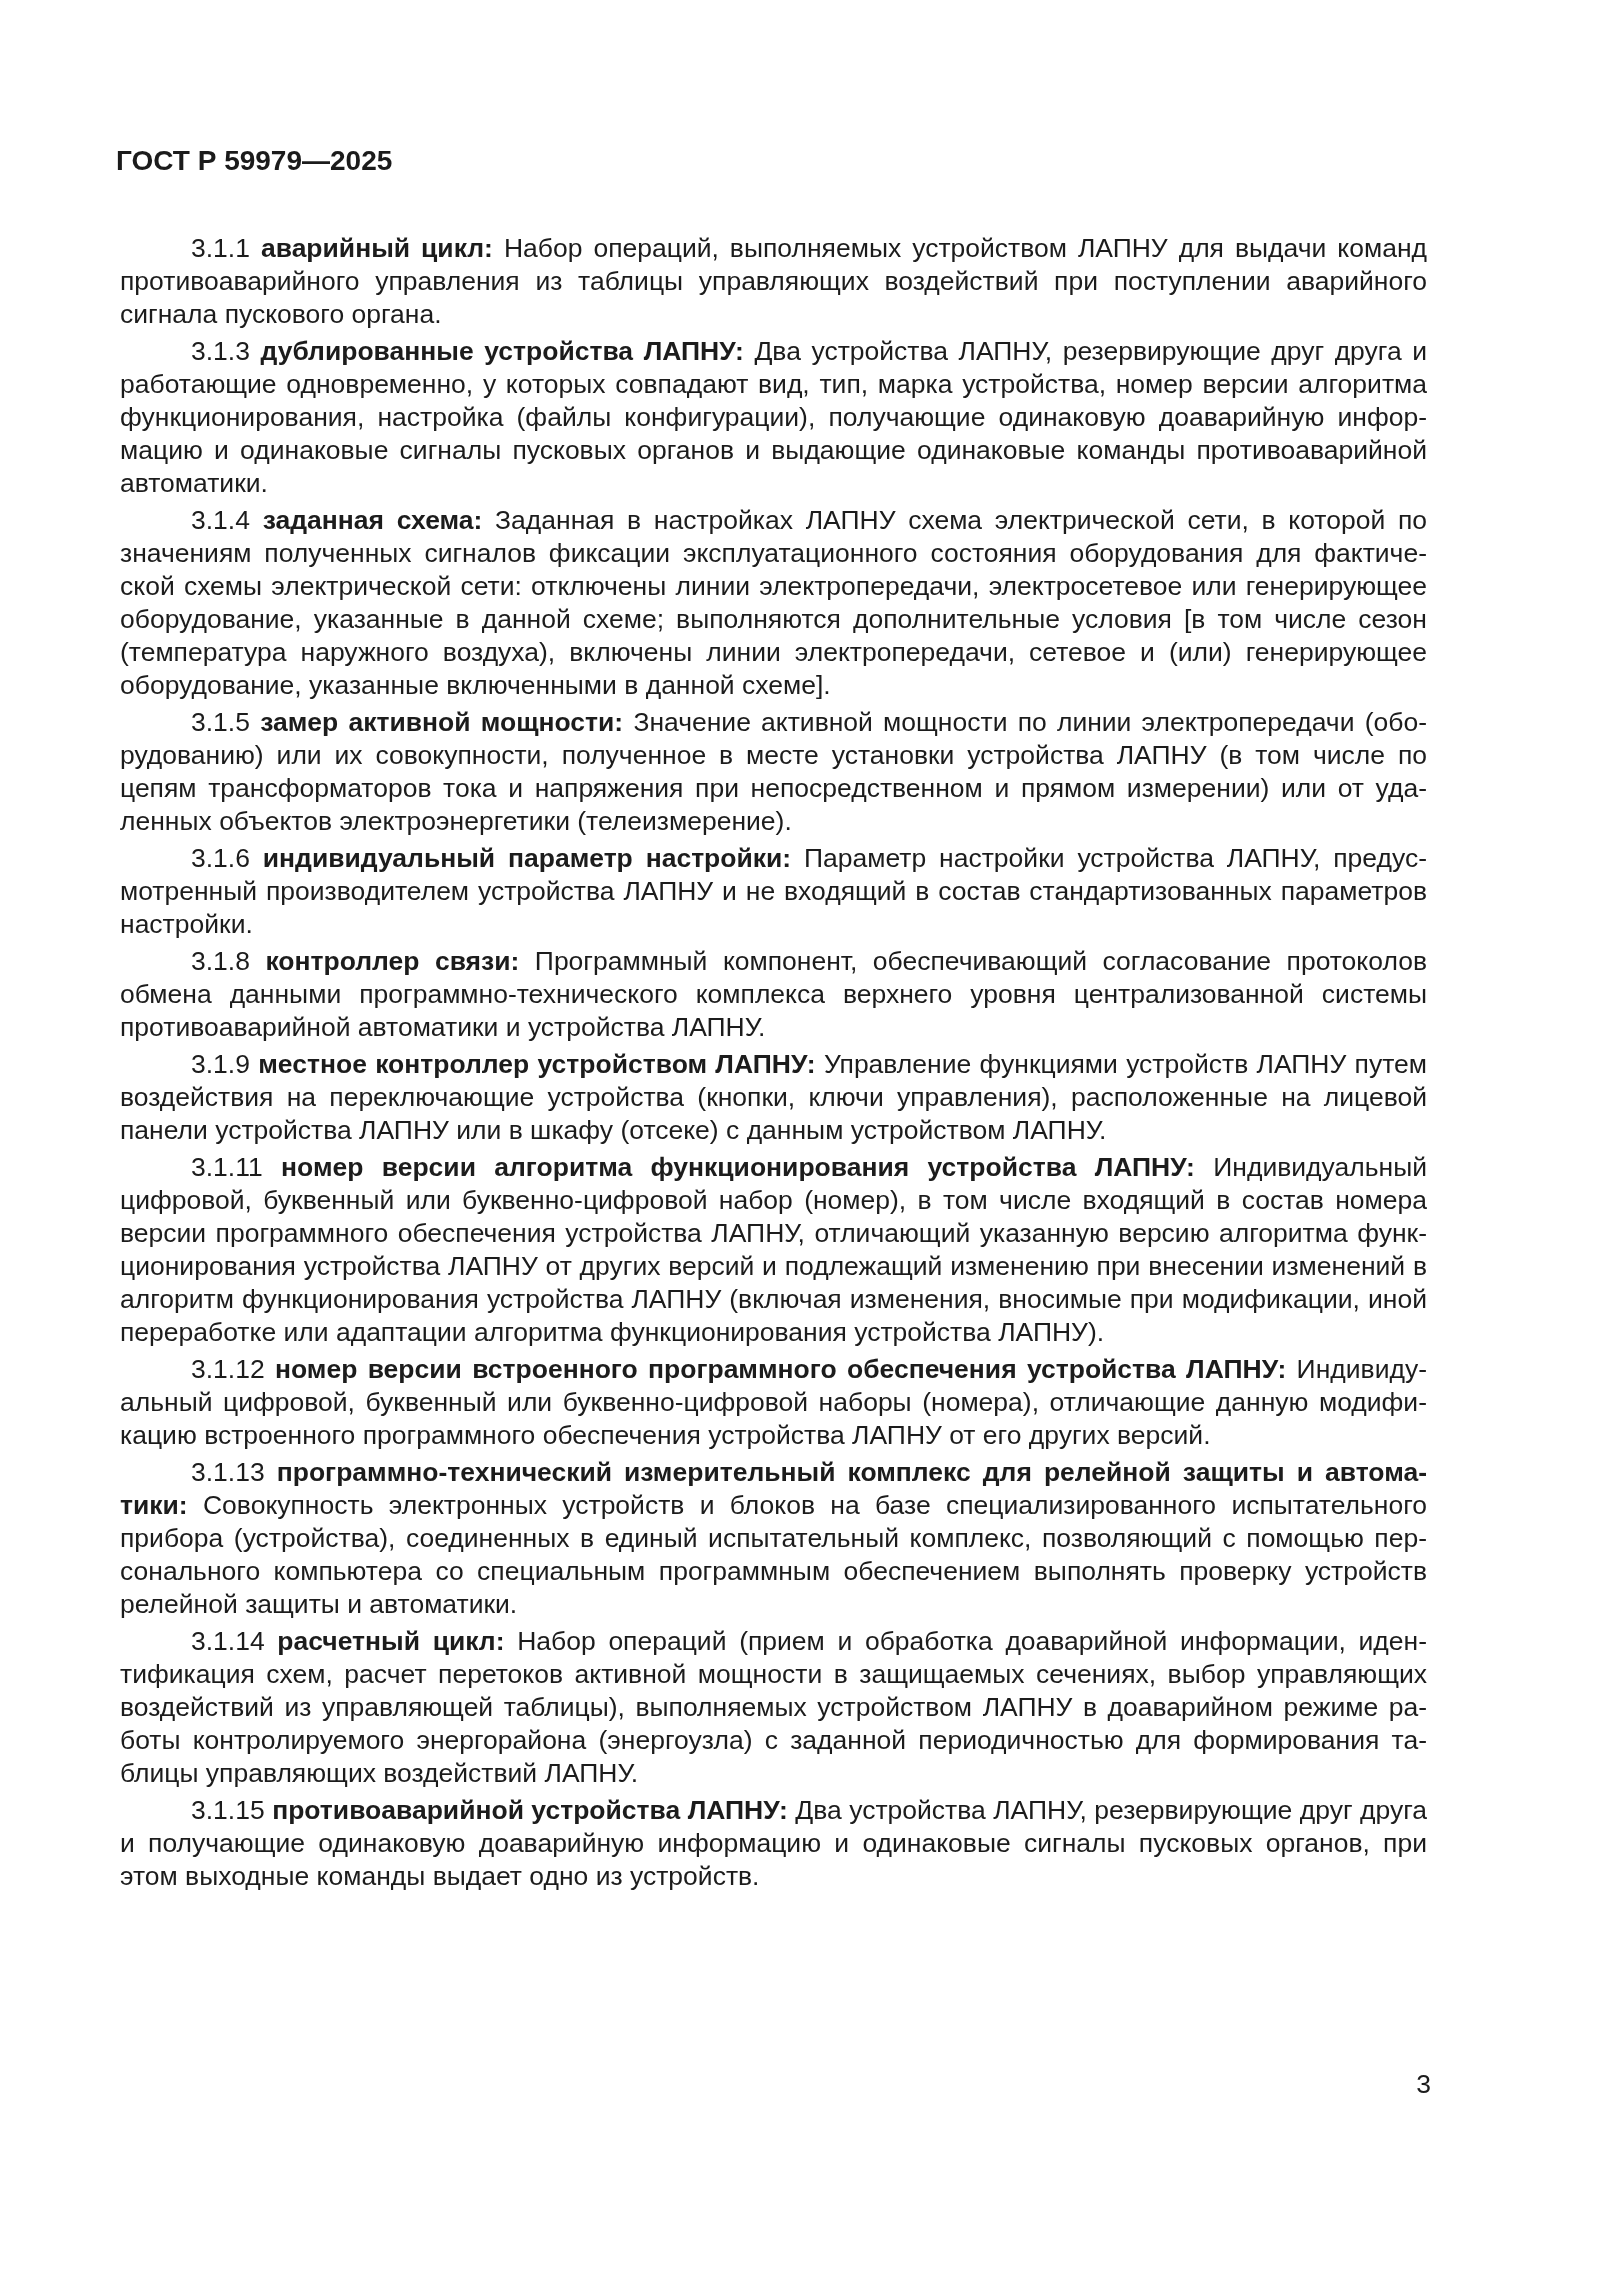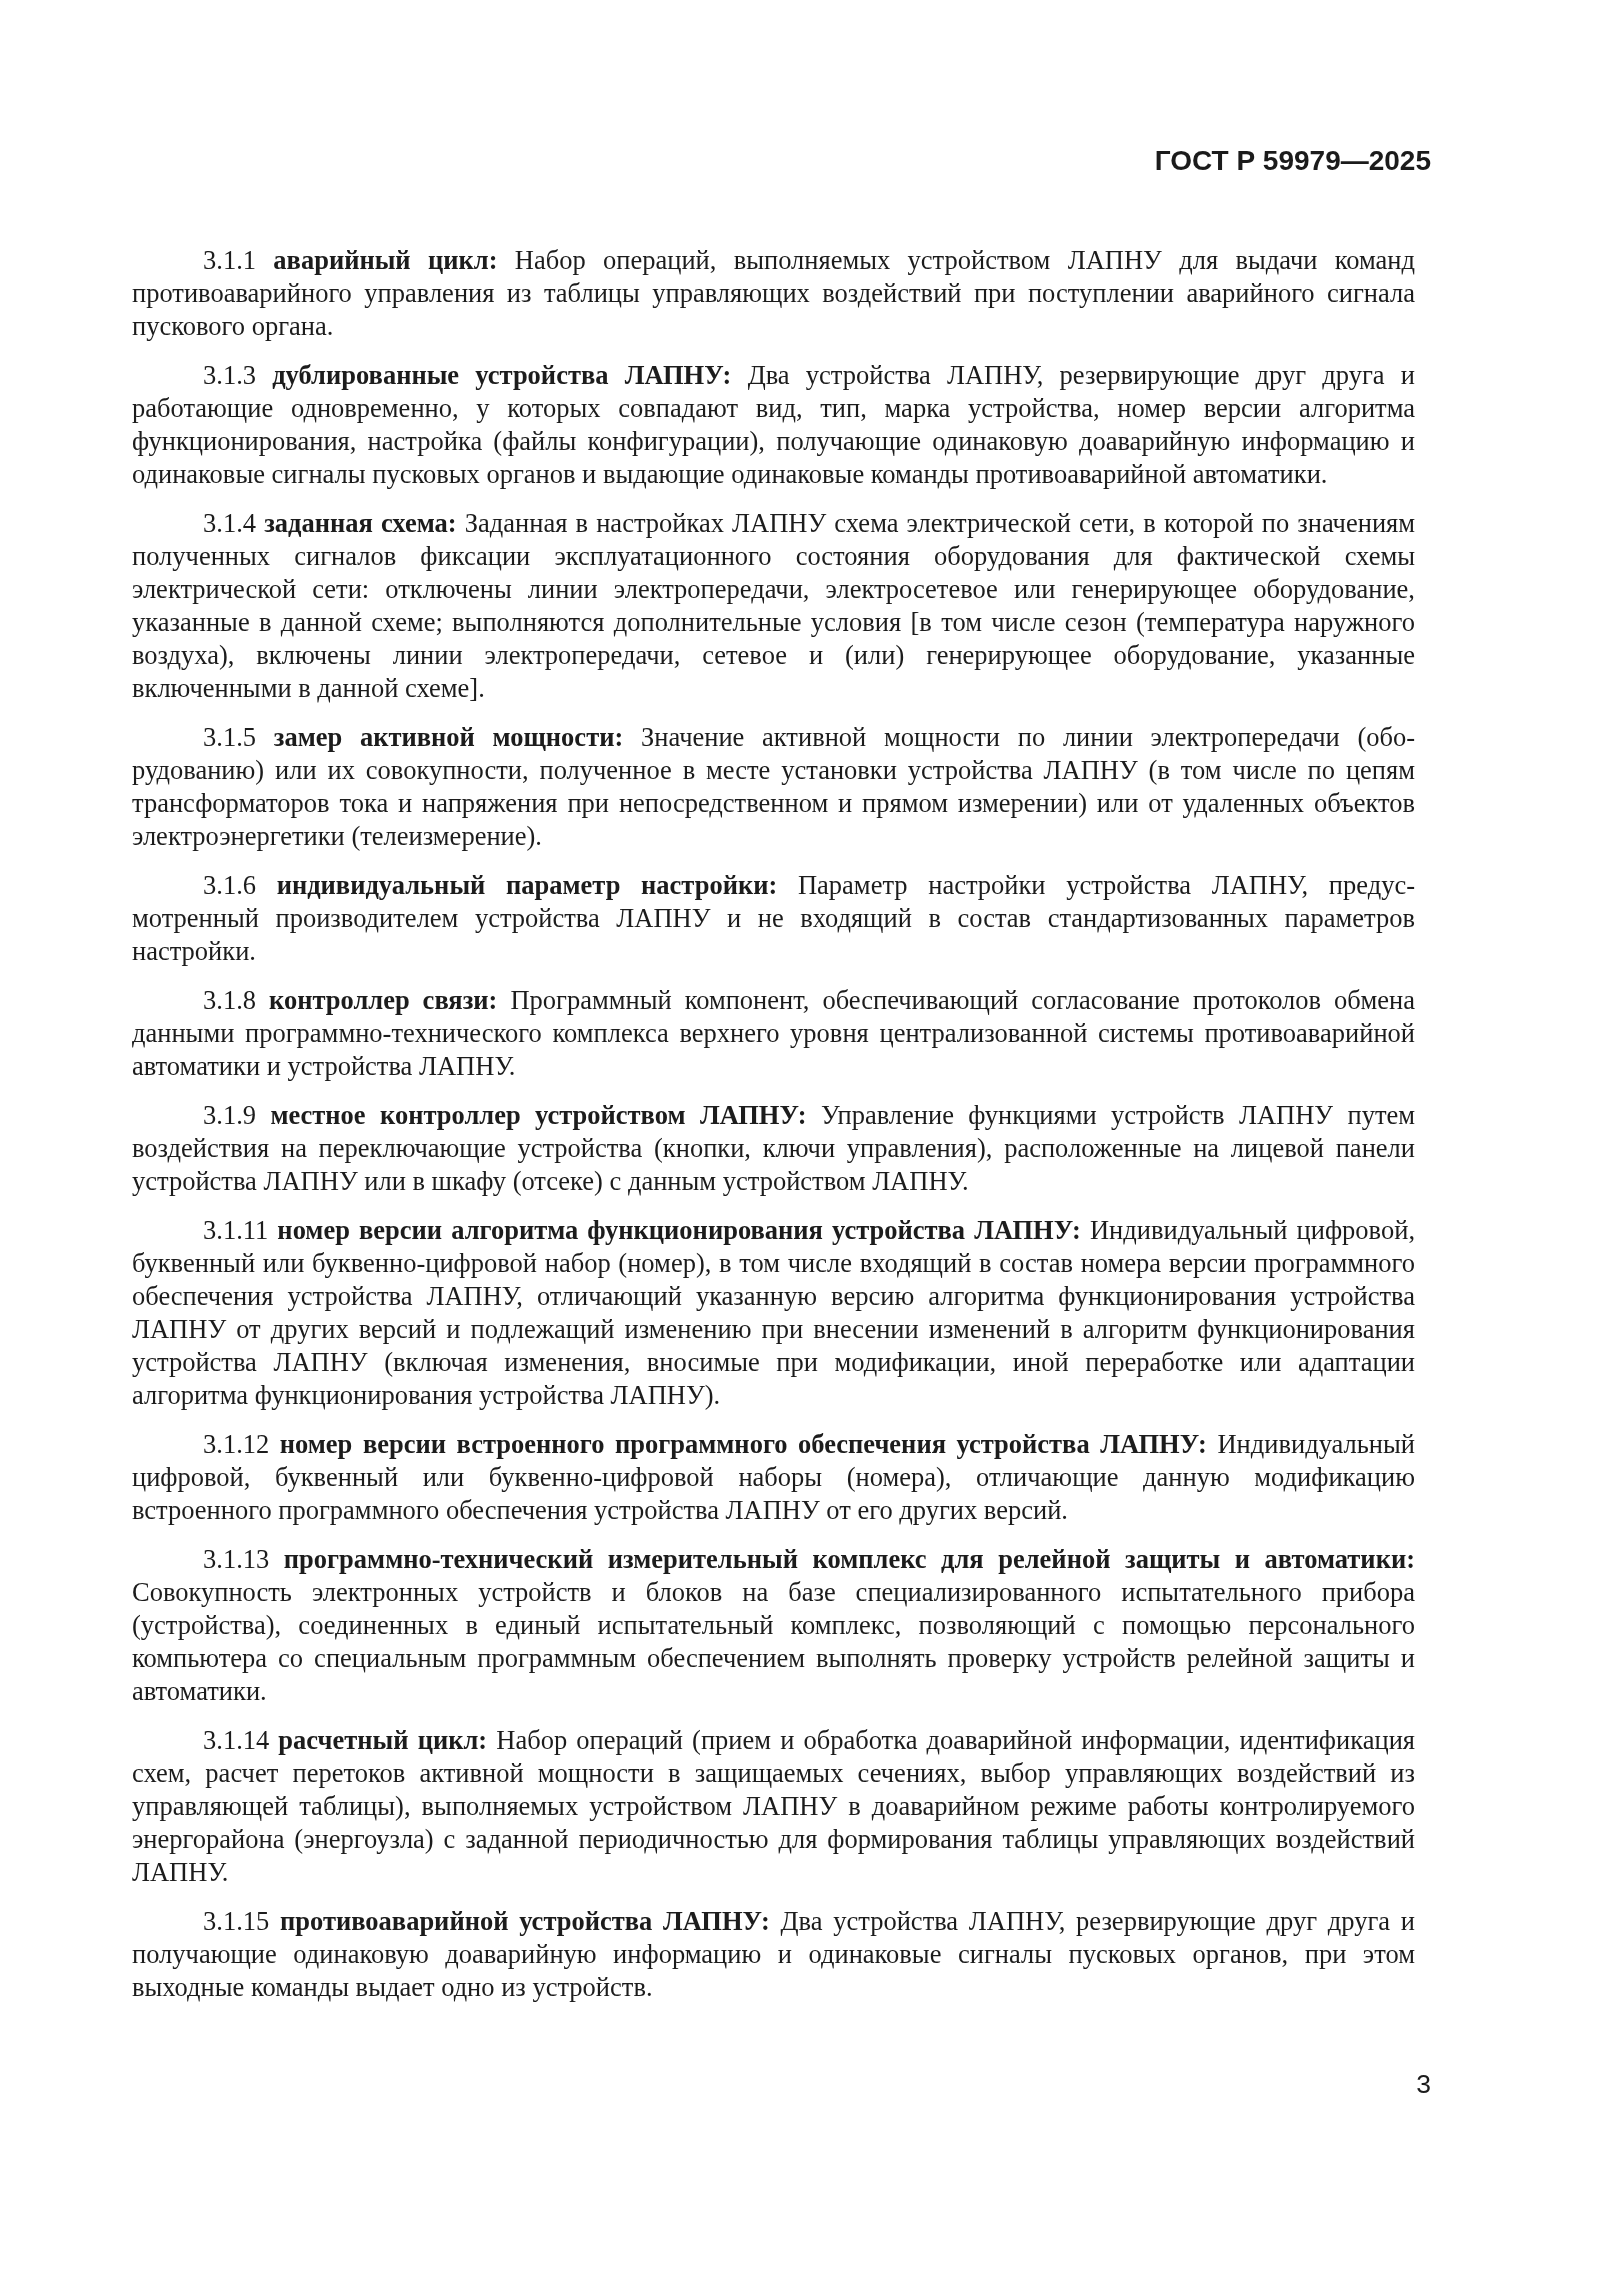--- a/index.html
+++ b/index.html
@@ -18,43 +18,41 @@
     width: 1621px;
     height: 2293px;
     background: #ffffff;
     overflow: hidden;
   }
   .doc-header {
     position: absolute;
     top: 145px;
     left: 116px;
     width: 1315px;
-    text-align: right;
     font-weight: bold;
     font-size: 28px;
     line-height: 31px;
     color: #1b1b1b;
     white-space: nowrap;
   }
   .content {
     position: absolute;
     top: 228px;
     left: 116px;
     width: 1315px;
     font-size: 26.5px;
     line-height: 33px;
     text-align: justify;
     hyphens: manual;
     -webkit-hyphens: manual;
   }
   .content p.term {
-    margin: 16px;
+    margin: 4px;
     padding: 0;
     text-indent: 71px;
-    font-family: Liberation Serif, serif;
   }
   .content b {
     font-weight: bold;
   }
   .page-footer {
     position: absolute;
     top: 2068px;
     left: 116px;
     width: 1315px;
     text-align: right;

